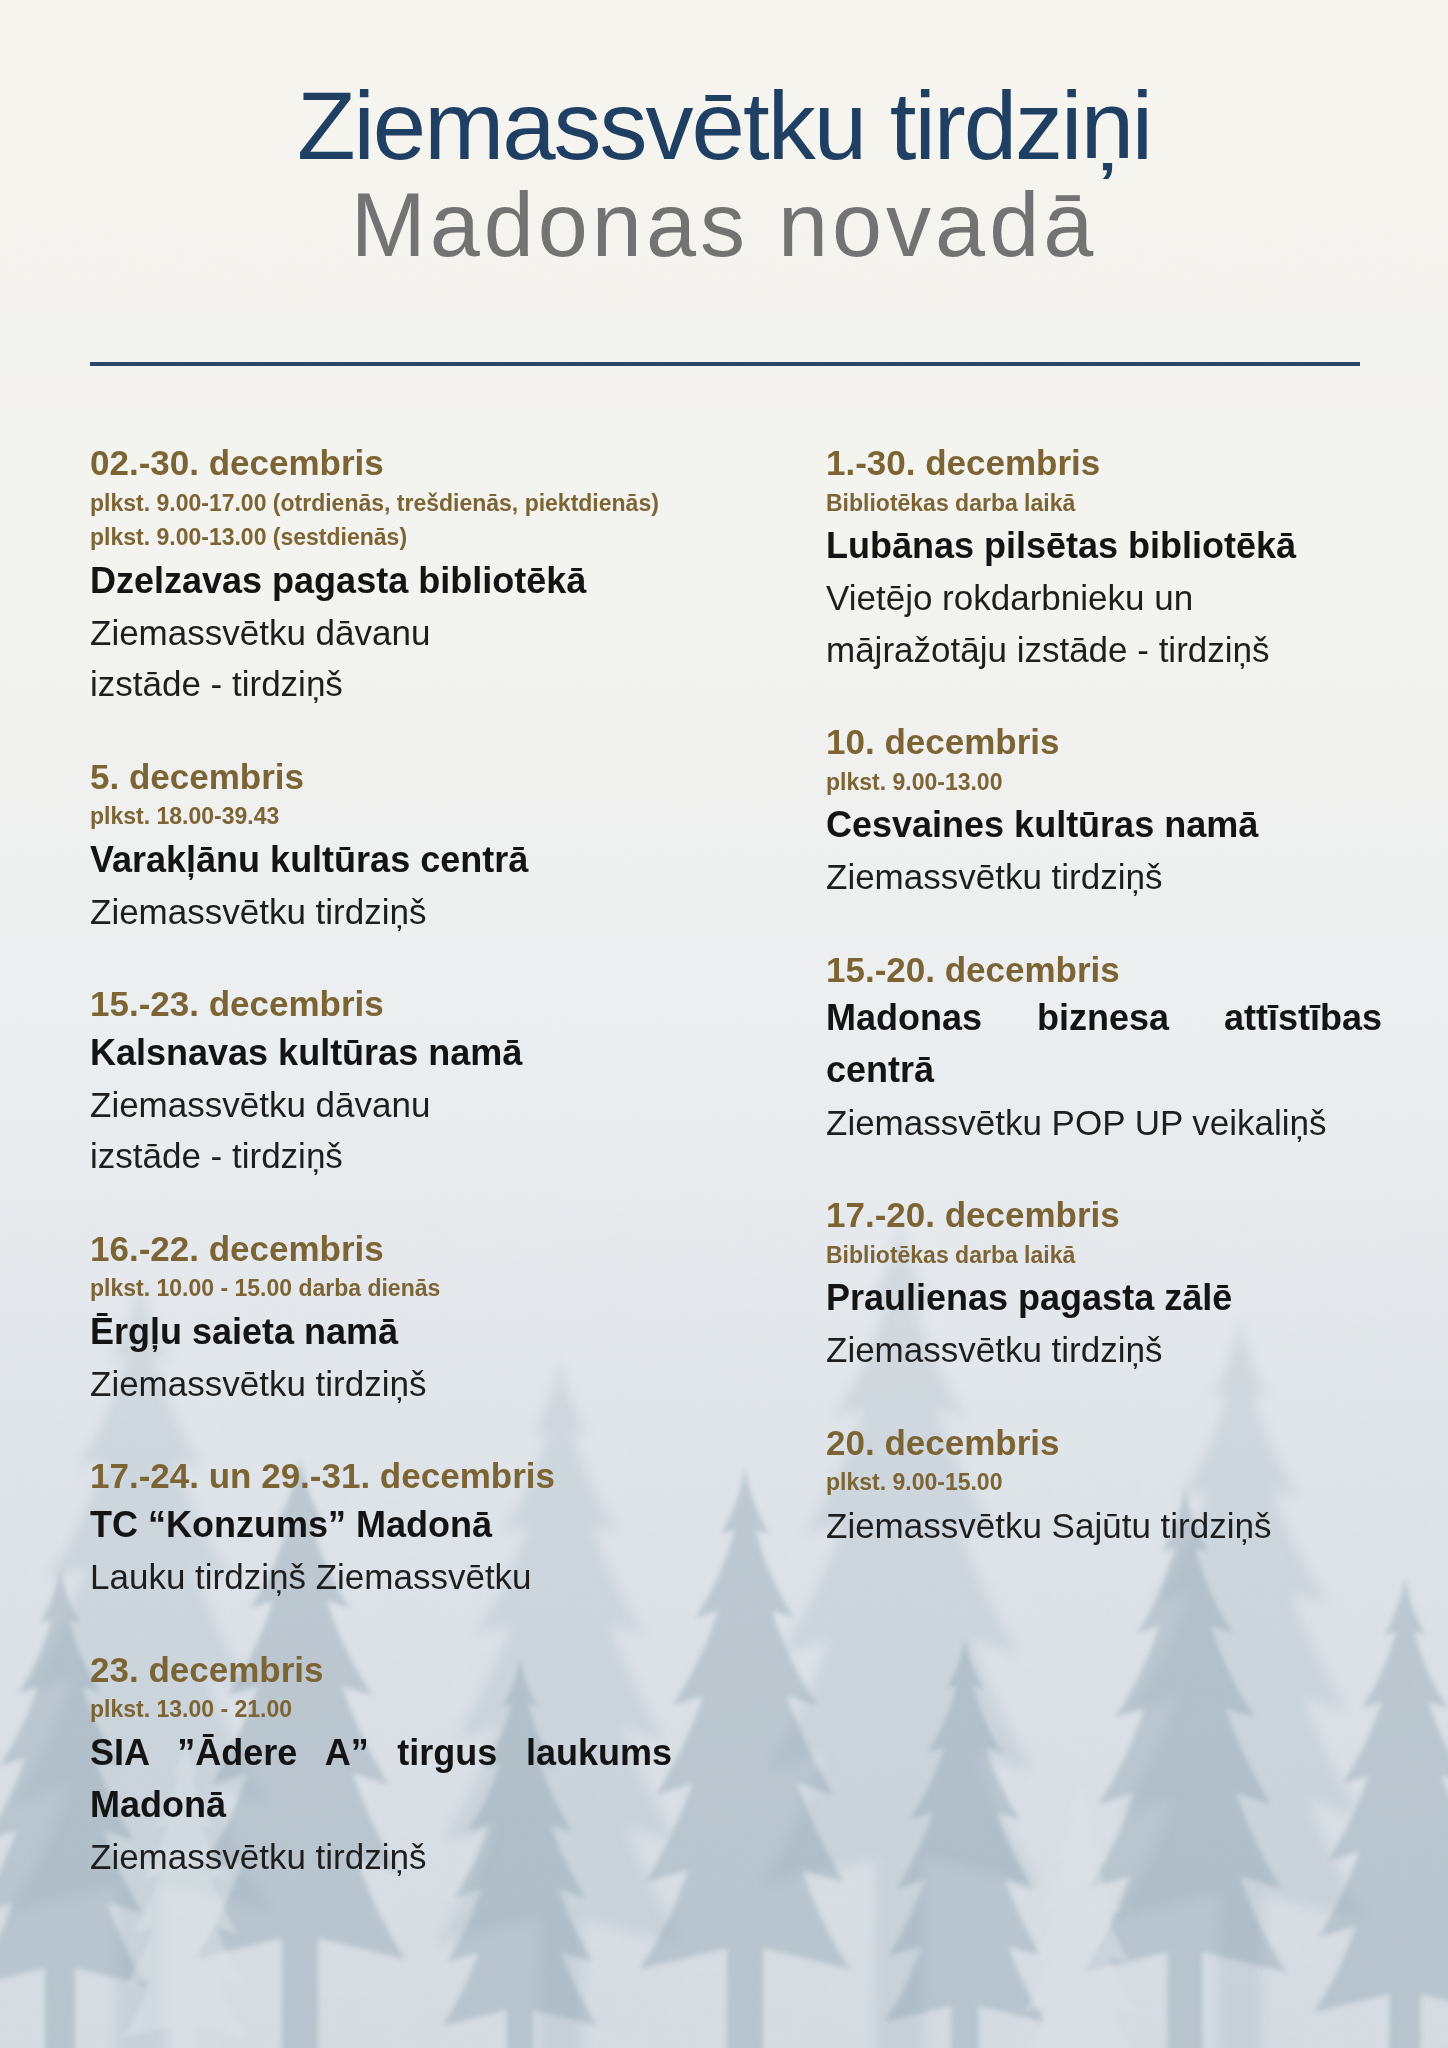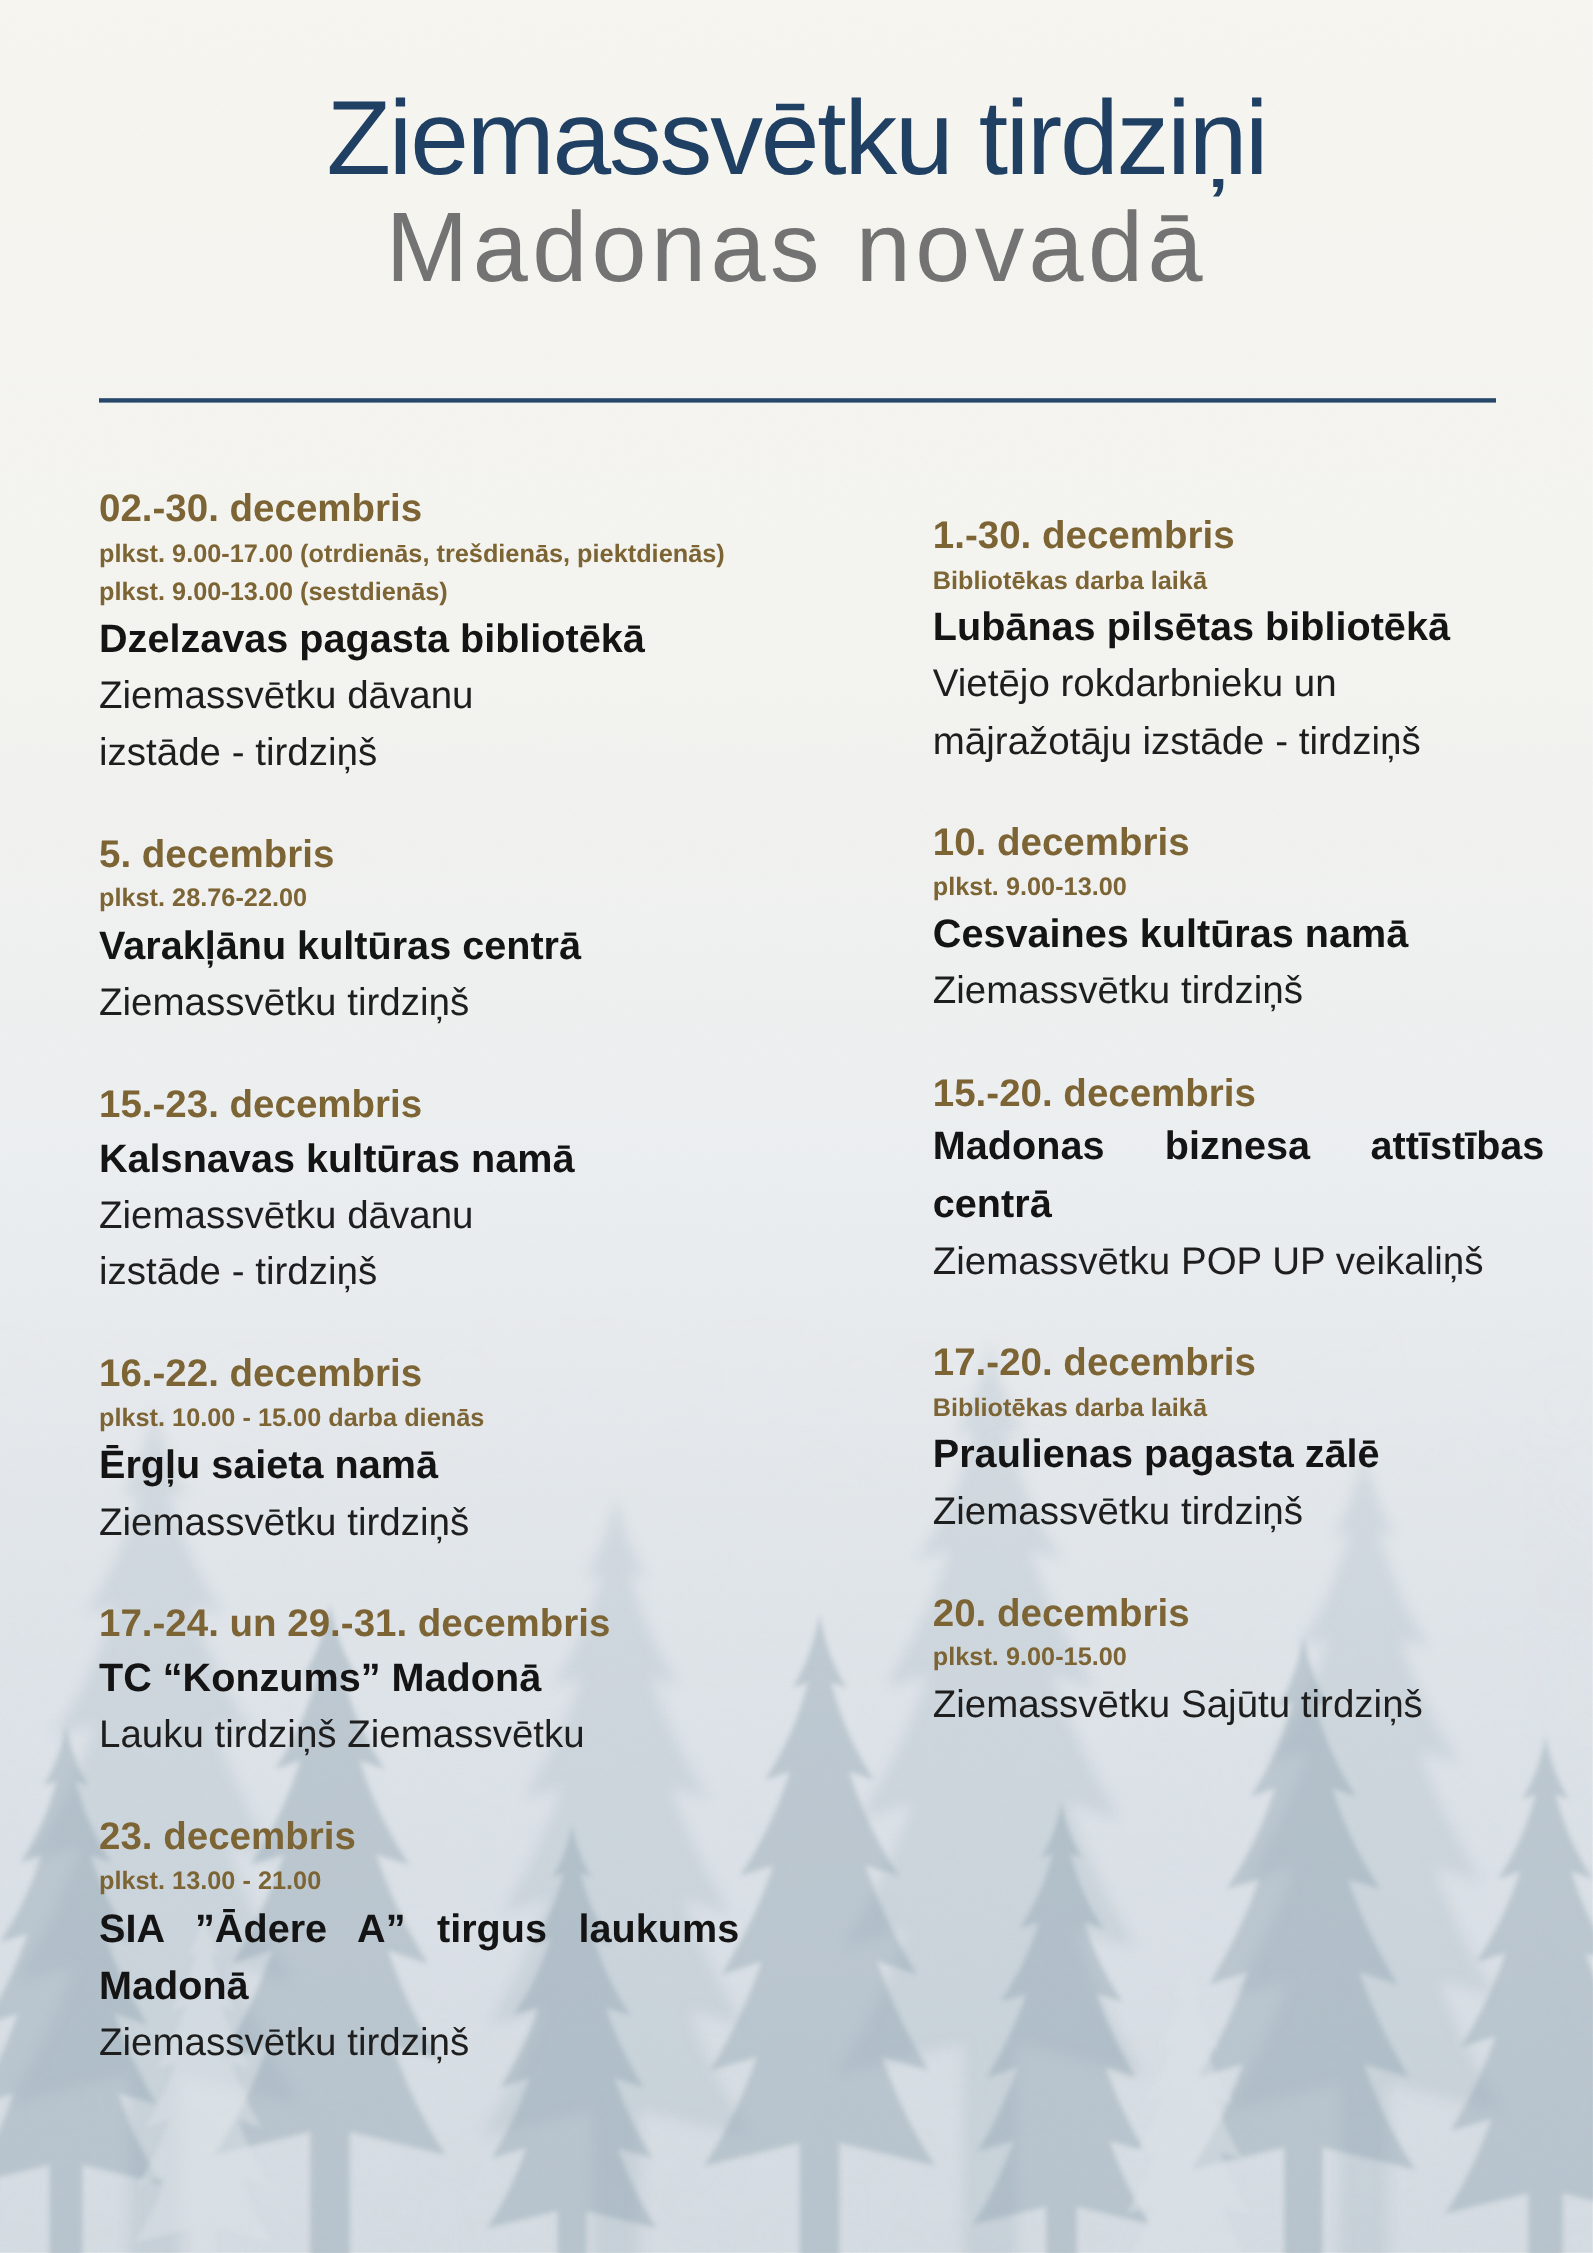--- a/index.html
+++ b/index.html
@@ -16,21 +16,21 @@
     font-size:96px;font-weight:400;letter-spacing:-2px;line-height:1.08;
     color:#1f3f63;margin:0;
   }
   .subtitle{
     font-size:90px;font-weight:400;letter-spacing:4px;line-height:1.05;
     color:#737373;margin:0;
   }
   .divider{position:absolute;top:362px;left:90px;width:1270px;height:4px;background:#27486a;}
   .col{position:absolute;top:440px;}
   .col-left{left:90px;width:582px;}
-  .col-right{left:848px;width:556px;margin-top:24px;}
+  .col-right{left:826px;width:556px;}
   .event{margin:0 0 44px 0;}
   .date{
     font-size:35px;font-weight:700;color:#7c6434;line-height:1.3;margin:0;
   }
   .time{
     font-size:23px;font-weight:700;color:#7c6434;line-height:1.5;white-space:nowrap;
   }
   .time:empty{display:none;}
   .venue{
     font-size:36px;font-weight:700;color:#141414;line-height:1.45;text-align:justify;
@@ -122,21 +122,21 @@
     <h3 class="date">02.-30. decembris</h3>
     <div class="time">plkst. 9.00-17.00 (otrdienās, trešdienās, piektdienās)</div>
     <div class="time">plkst. 9.00-13.00 (sestdienās)</div>
     <div class="venue">Dzelzavas pagasta bibliotēkā</div>
     <div class="desc">Ziemassvētku dāvanu
 izstāde - tirdziņš</div>
   </article>
 
   <article class="event">
     <h3 class="date">5. decembris</h3>
-    <div class="time">plkst. 28.76-22.00</div>
+    <div class="time">plkst. 18.00-39.43</div>
     <div class="venue">Varakļānu kultūras centrā</div>
     <div class="desc">Ziemassvētku tirdziņš</div>
   </article>
 
   <article class="event">
     <h3 class="date">15.-23. decembris</h3>
     <div class="venue">Kalsnavas kultūras namā</div>
     <div class="desc">Ziemassvētku dāvanu
 izstāde - tirdziņš</div>
   </article>

